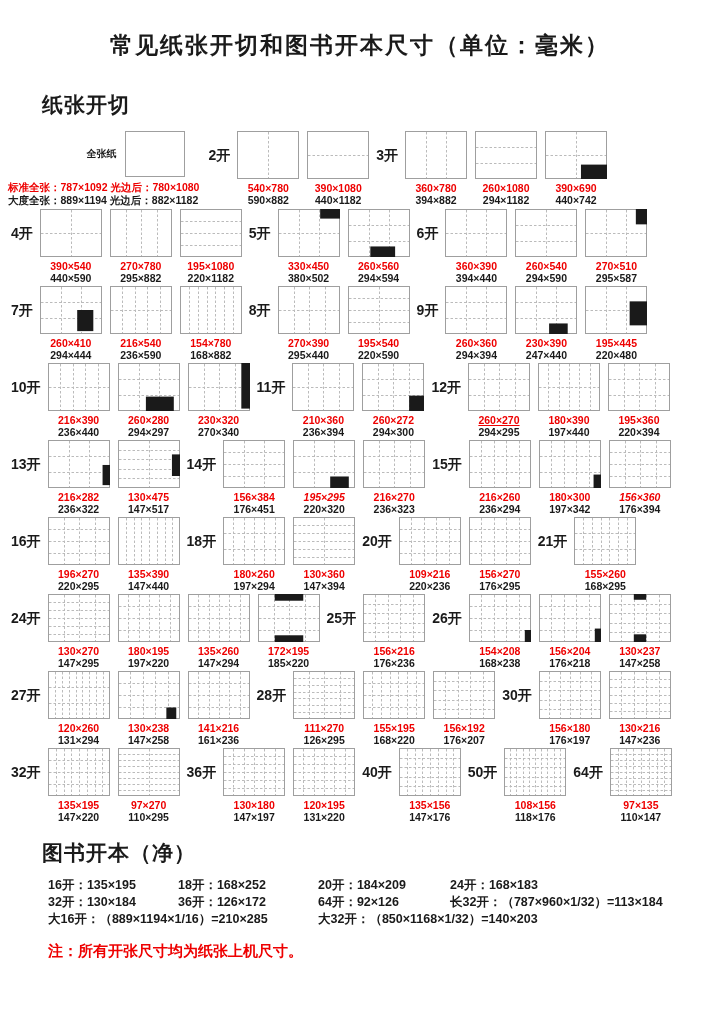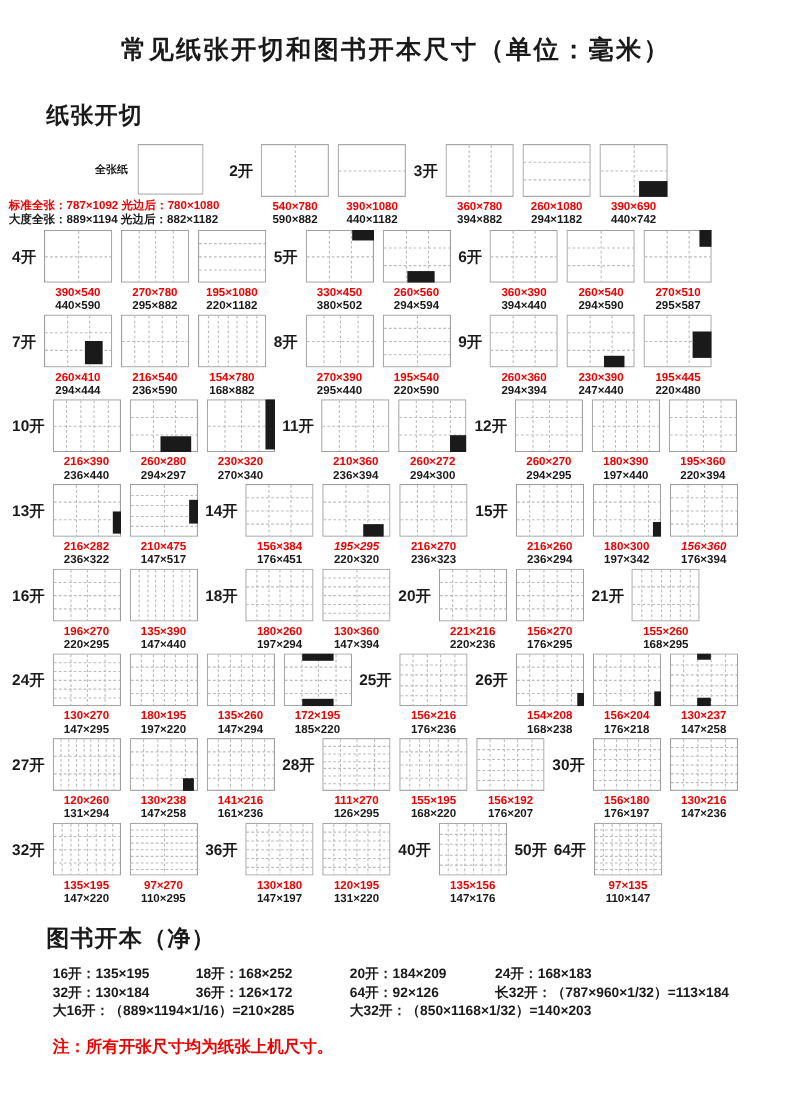--- a/index.html
+++ b/index.html
@@ -360,21 +360,21 @@
       <span class="cut-label">12开</span>
       <div class="cell">
         <svg width="62" height="48" class="diagram">
           <rect x="0.5" y="0.5" width="61" height="47" fill="#ffffff" stroke="#9f9f9f"></rect>
           <line x1="16.5" y1="1" x2="16.5" y2="47" stroke="#bbbbbb" stroke-dasharray="2.5,2"></line>
           <line x1="31.5" y1="1" x2="31.5" y2="47" stroke="#bbbbbb" stroke-dasharray="2.5,2"></line>
           <line x1="47.5" y1="1" x2="47.5" y2="47" stroke="#bbbbbb" stroke-dasharray="2.5,2"></line>
           <line x1="1" y1="16.5" x2="61" y2="16.5" stroke="#bbbbbb" stroke-dasharray="2.5,2"></line>
           <line x1="1" y1="32.5" x2="61" y2="32.5" stroke="#bbbbbb" stroke-dasharray="2.5,2"></line>
         </svg>
-        <div class="dim dim-red" style="color: rgb(238, 0, 0);">260×270</div>
+        <div class="dim dim-red" style="color: rgb(238, 0, 0); text-decoration: underline;">260×270</div>
         <div class="dim">294×295</div>
       </div>
       <div class="cell">
         <svg width="62" height="48" class="diagram">
           <rect x="0.5" y="0.5" width="61" height="47" fill="#ffffff" stroke="#9f9f9f"></rect>
           <line x1="10.5" y1="1" x2="10.5" y2="47" stroke="#bbbbbb" stroke-dasharray="2.5,2"></line>
           <line x1="21.5" y1="1" x2="21.5" y2="47" stroke="#bbbbbb" stroke-dasharray="2.5,2"></line>
           <line x1="31.5" y1="1" x2="31.5" y2="47" stroke="#bbbbbb" stroke-dasharray="2.5,2"></line>
           <line x1="41.5" y1="1" x2="41.5" y2="47" stroke="#bbbbbb" stroke-dasharray="2.5,2"></line>
           <line x1="52.5" y1="1" x2="52.5" y2="47" stroke="#bbbbbb" stroke-dasharray="2.5,2"></line>
@@ -413,21 +413,21 @@
       <div class="cell">
         <svg width="62" height="48" class="diagram">
           <rect x="0.5" y="0.5" width="61" height="47" fill="#ffffff" stroke="#9f9f9f"></rect>
           <line x1="31.5" y1="1" x2="31.5" y2="47" stroke="#bbbbbb" stroke-dasharray="2.5,2"></line>
           <line x1="1" y1="10.5" x2="61" y2="10.5" stroke="#bbbbbb" stroke-dasharray="2.5,2"></line>
           <line x1="1" y1="19.5" x2="61" y2="19.5" stroke="#bbbbbb" stroke-dasharray="2.5,2"></line>
           <line x1="1" y1="29.5" x2="61" y2="29.5" stroke="#bbbbbb" stroke-dasharray="2.5,2"></line>
           <line x1="1" y1="38.5" x2="61" y2="38.5" stroke="#bbbbbb" stroke-dasharray="2.5,2"></line>
           <rect x="53.94" y="14.399999999999999" width="8.06" height="21.6" fill="#1a1a1a"></rect>
         </svg>
-        <div class="dim dim-red" style="color: rgb(238, 0, 0);">210×475</div>
+        <div class="dim dim-red" style="color: rgb(238, 0, 0);">130×475</div>
         <div class="dim">147×517</div>
       </div>
       <span class="cut-label">14开</span>
       <div class="cell">
         <svg width="62" height="48" class="diagram">
           <rect x="0.5" y="0.5" width="61" height="47" fill="#ffffff" stroke="#9f9f9f"></rect>
           <line x1="21.5" y1="1" x2="21.5" y2="47" stroke="#bbbbbb" stroke-dasharray="2.5,2"></line>
           <line x1="41.5" y1="1" x2="41.5" y2="47" stroke="#bbbbbb" stroke-dasharray="2.5,2"></line>
           <line x1="1" y1="12.5" x2="61" y2="12.5" stroke="#bbbbbb" stroke-dasharray="2.5,2"></line>
           <line x1="1" y1="24.5" x2="61" y2="24.5" stroke="#bbbbbb" stroke-dasharray="2.5,2"></line>
@@ -564,21 +564,21 @@
         <svg width="62" height="48" class="diagram">
           <rect x="0.5" y="0.5" width="61" height="47" fill="#ffffff" stroke="#9f9f9f"></rect>
           <line x1="12.5" y1="1" x2="12.5" y2="47" stroke="#bbbbbb" stroke-dasharray="2.5,2"></line>
           <line x1="25.5" y1="1" x2="25.5" y2="47" stroke="#bbbbbb" stroke-dasharray="2.5,2"></line>
           <line x1="37.5" y1="1" x2="37.5" y2="47" stroke="#bbbbbb" stroke-dasharray="2.5,2"></line>
           <line x1="50.5" y1="1" x2="50.5" y2="47" stroke="#bbbbbb" stroke-dasharray="2.5,2"></line>
           <line x1="1" y1="12.5" x2="61" y2="12.5" stroke="#bbbbbb" stroke-dasharray="2.5,2"></line>
           <line x1="1" y1="24.5" x2="61" y2="24.5" stroke="#bbbbbb" stroke-dasharray="2.5,2"></line>
           <line x1="1" y1="36.5" x2="61" y2="36.5" stroke="#bbbbbb" stroke-dasharray="2.5,2"></line>
         </svg>
-        <div class="dim dim-red" style="color: rgb(238, 0, 0);">221×216</div>
+        <div class="dim dim-red" style="color: rgb(238, 0, 0);">109×216</div>
         <div class="dim">220×236</div>
       </div>
       <div class="cell">
         <svg width="62" height="48" class="diagram">
           <rect x="0.5" y="0.5" width="61" height="47" fill="#ffffff" stroke="#9f9f9f"></rect>
           <line x1="12.5" y1="1" x2="12.5" y2="47" stroke="#bbbbbb" stroke-dasharray="2.5,2"></line>
           <line x1="25.5" y1="1" x2="25.5" y2="47" stroke="#bbbbbb" stroke-dasharray="2.5,2"></line>
           <line x1="37.5" y1="1" x2="37.5" y2="47" stroke="#bbbbbb" stroke-dasharray="2.5,2"></line>
           <line x1="50.5" y1="1" x2="50.5" y2="47" stroke="#bbbbbb" stroke-dasharray="2.5,2"></line>
           <line x1="1" y1="12.5" x2="61" y2="12.5" stroke="#bbbbbb" stroke-dasharray="2.5,2"></line>
@@ -945,20 +945,40 @@
           <line x1="54.5" y1="1" x2="54.5" y2="47" stroke="#bbbbbb" stroke-dasharray="2.5,2"></line>
           <line x1="1" y1="10.5" x2="61" y2="10.5" stroke="#bbbbbb" stroke-dasharray="2.5,2"></line>
           <line x1="1" y1="19.5" x2="61" y2="19.5" stroke="#bbbbbb" stroke-dasharray="2.5,2"></line>
           <line x1="1" y1="29.5" x2="61" y2="29.5" stroke="#bbbbbb" stroke-dasharray="2.5,2"></line>
           <line x1="1" y1="38.5" x2="61" y2="38.5" stroke="#bbbbbb" stroke-dasharray="2.5,2"></line>
         </svg>
         <div class="dim dim-red" style="color: rgb(238, 0, 0);">135×156</div>
         <div class="dim">147×176</div>
       </div>
       <span class="cut-label">50开</span>
+      <div class="cell">
+        <svg width="62" height="48" class="diagram">
+          <rect x="0.5" y="0.5" width="61" height="47" fill="#ffffff" stroke="#9f9f9f"></rect>
+          <line x1="6.5" y1="1" x2="6.5" y2="47" stroke="#bbbbbb" stroke-dasharray="2.5,2"></line>
+          <line x1="12.5" y1="1" x2="12.5" y2="47" stroke="#bbbbbb" stroke-dasharray="2.5,2"></line>
+          <line x1="19.5" y1="1" x2="19.5" y2="47" stroke="#bbbbbb" stroke-dasharray="2.5,2"></line>
+          <line x1="25.5" y1="1" x2="25.5" y2="47" stroke="#bbbbbb" stroke-dasharray="2.5,2"></line>
+          <line x1="31.5" y1="1" x2="31.5" y2="47" stroke="#bbbbbb" stroke-dasharray="2.5,2"></line>
+          <line x1="37.5" y1="1" x2="37.5" y2="47" stroke="#bbbbbb" stroke-dasharray="2.5,2"></line>
+          <line x1="43.5" y1="1" x2="43.5" y2="47" stroke="#bbbbbb" stroke-dasharray="2.5,2"></line>
+          <line x1="50.5" y1="1" x2="50.5" y2="47" stroke="#bbbbbb" stroke-dasharray="2.5,2"></line>
+          <line x1="56.5" y1="1" x2="56.5" y2="47" stroke="#bbbbbb" stroke-dasharray="2.5,2"></line>
+          <line x1="1" y1="10.5" x2="61" y2="10.5" stroke="#bbbbbb" stroke-dasharray="2.5,2"></line>
+          <line x1="1" y1="19.5" x2="61" y2="19.5" stroke="#bbbbbb" stroke-dasharray="2.5,2"></line>
+          <line x1="1" y1="29.5" x2="61" y2="29.5" stroke="#bbbbbb" stroke-dasharray="2.5,2"></line>
+          <line x1="1" y1="38.5" x2="61" y2="38.5" stroke="#bbbbbb" stroke-dasharray="2.5,2"></line>
+        </svg>
+        <div class="dim dim-red" style="color: rgb(238, 0, 0);">108×156</div>
+        <div class="dim">118×176</div>
+      </div>
       <span class="cut-label">64开</span>
       <div class="cell">
         <svg width="62" height="48" class="diagram">
           <rect x="0.5" y="0.5" width="61" height="47" fill="#ffffff" stroke="#9f9f9f"></rect>
           <line x1="8.5" y1="1" x2="8.5" y2="47" stroke="#bbbbbb" stroke-dasharray="2.5,2"></line>
           <line x1="16.5" y1="1" x2="16.5" y2="47" stroke="#bbbbbb" stroke-dasharray="2.5,2"></line>
           <line x1="23.5" y1="1" x2="23.5" y2="47" stroke="#bbbbbb" stroke-dasharray="2.5,2"></line>
           <line x1="31.5" y1="1" x2="31.5" y2="47" stroke="#bbbbbb" stroke-dasharray="2.5,2"></line>
           <line x1="39.5" y1="1" x2="39.5" y2="47" stroke="#bbbbbb" stroke-dasharray="2.5,2"></line>
           <line x1="47.5" y1="1" x2="47.5" y2="47" stroke="#bbbbbb" stroke-dasharray="2.5,2"></line>

